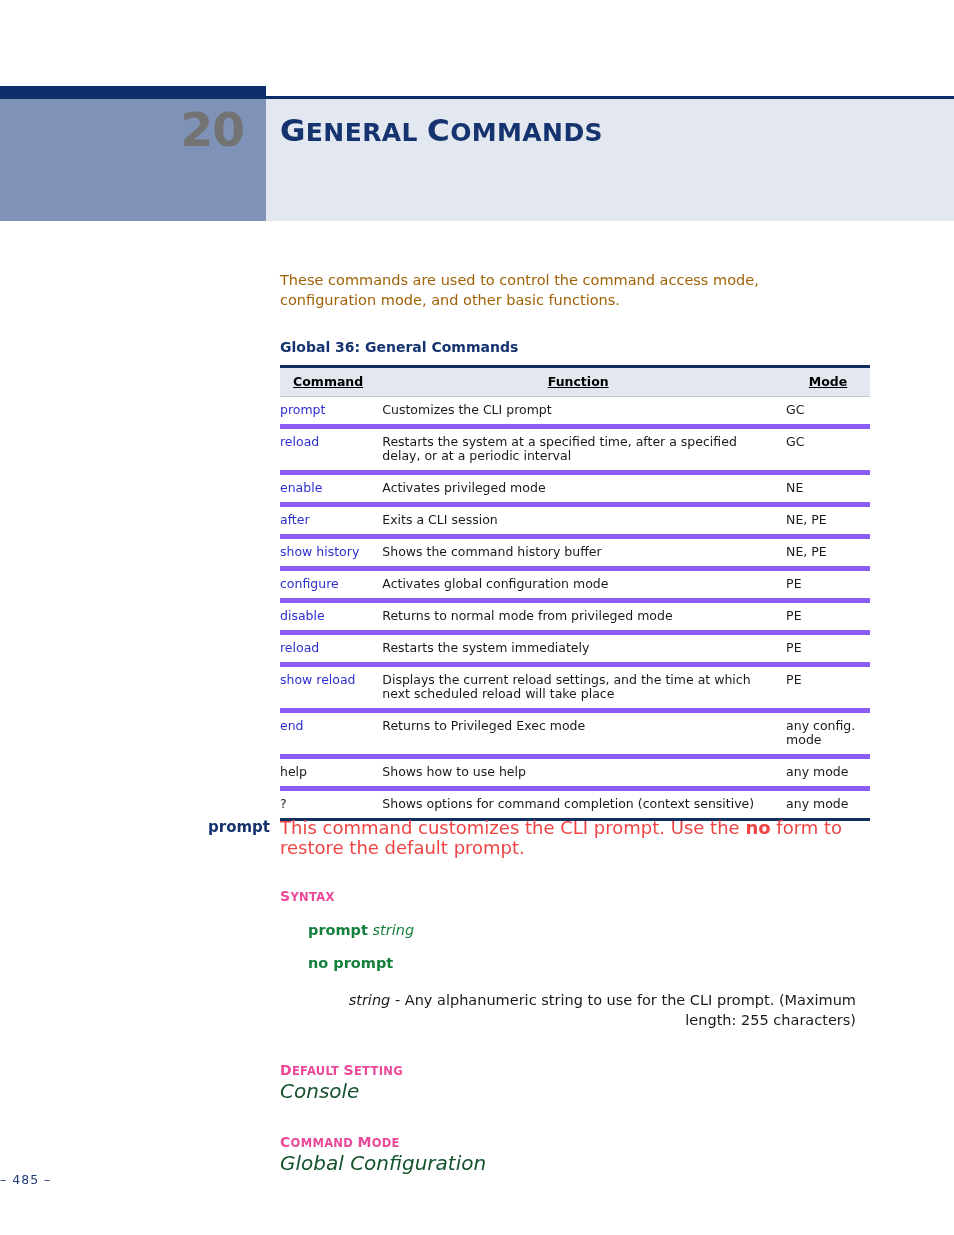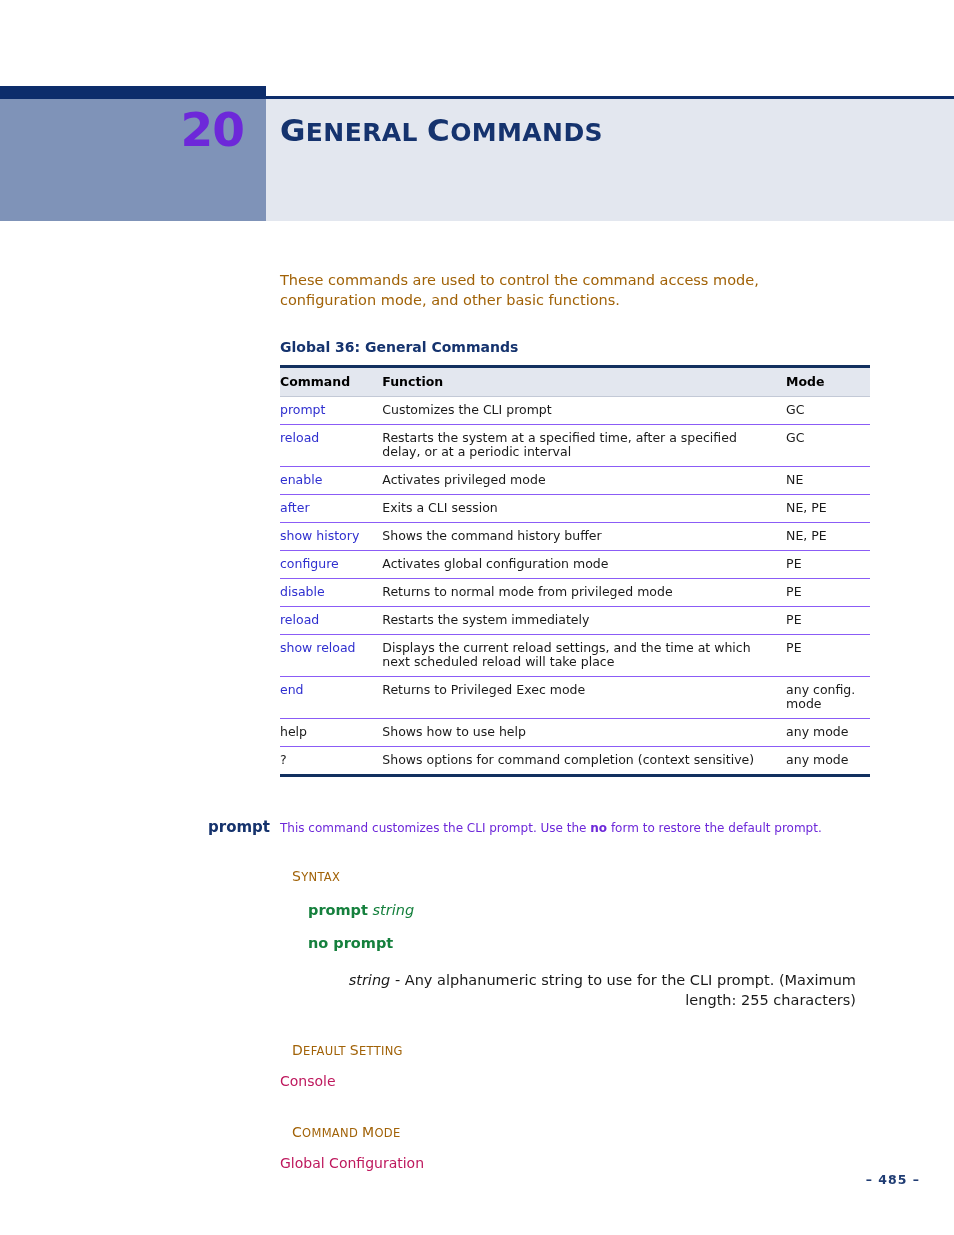--- a/index.html
+++ b/index.html
@@ -57,21 +57,21 @@
     background: #e3e7ef;
   }
   #chapter-number {
     position: absolute;
     left: 0;
     top: 20px;
     width: 244px;
     text-align: right;
     font-size: 47px;
     font-weight: bold;
-    color: #6d28d9;
+    color: #737373;
     letter-spacing: -1px;
     line-height: 1;
   }
   #chapter-title {
     position: absolute;
     left: 280px;
     top: 26px;
     font-size: 31px;
     font-weight: bold;
     color: #15336e;
@@ -111,31 +111,32 @@
     margin-top: 10px;
     width: 590px;
     border-collapse: collapse;
     border-top: 3px solid #12305f;
     border-bottom: 3px solid #12305f;
   }
   #commands-table thead th {
     background: #e3e7ef;
     font-size: 12.5px;
     font-weight: bold;
-    text-align: left;
+    text-align: center;
     padding: 6px 0 7px 0;
     color: #000000;
     vertical-align: top;
+    text-decoration: underline;
   }
   #commands-table tbody td {
     font-size: 12.5px;
     line-height: 14px;
     padding: 6px 0 7px 0;
     vertical-align: top;
-    border-top: 1px solid #8b5cf6;
+    border-top: 5px solid #8b5cf6;
     color: #1a1a1a;
   }
   #commands-table tbody tr:first-child td {
     border-top: 1px solid #c3c9d6;
   }
   .col-command { width: 97px; padding-right: 6px !important; }
   .col-function { width: 400px; padding-right: 12px !important; }
   .col-mode { width: 85px; }
   .cmd-link {
     color: #2f2fcf;
@@ -161,31 +162,31 @@
     font-weight: bold;
     color: #16336d;
   }
   .cmd-body {
     position: absolute;
     left: 280px;
     top: 0;
     width: 600px;
   }
   .cmd-desc {
-    font-size: 12px;
+    font-size: 18px;
     line-height: 20px;
     margin: 0;
     width: 588px;
-    color: #6d28d9;
+    color: #ef4444;
   }
   .sc-heading {
-    font-weight: normal;
-    color: #a16207;
+    font-weight: bold;
+    color: #ec4899;
     letter-spacing: 0.3px;
-    margin: 12px;
+    margin: 0;
   }
   .sc-heading .big { font-size: 14px; }
   .sc-heading .small { font-size: 11.5px; }
 
   .block-syntax { margin-top: 28px; }
   .syntax-line {
     margin-top: 17px;
     margin-left: 28px;
     font-size: 14.5px;
     color: #15803d;
@@ -199,36 +200,36 @@
     line-height: 20px;
     color: #1a1a1a;
     width: 520px;
     text-align: right;
   }
   .param-line i { font-style: italic; }
   .block-default { margin-top: 30px; }
   .block-cmdmode { margin-top: 31px; }
   .plain-value {
     margin-top: 2px;
-    font-size: 14px;
+    font-size: 20px;
     line-height: 20px;
-    color: #be185d;
+    color: #14532d;
+    font-style: italic;
   }
 
   
   #page-footer {
     position: absolute;
     left: 0;
     top: 1172px;
     width: 920px;
-    text-align: right;
+    text-align: left;
     font-size: 12.5px;
     color: #1f3c73;
     letter-spacing: 1px;
-    font-weight: bold;
   }
 </style>
 </head>
 <body>
 
 <div id="chapter-header">
   <div class="hdr-navy-left"></div>
   <div class="hdr-navy-rule"></div>
   <div class="hdr-gray-block"></div>
   <div class="hdr-light-block"></div>

